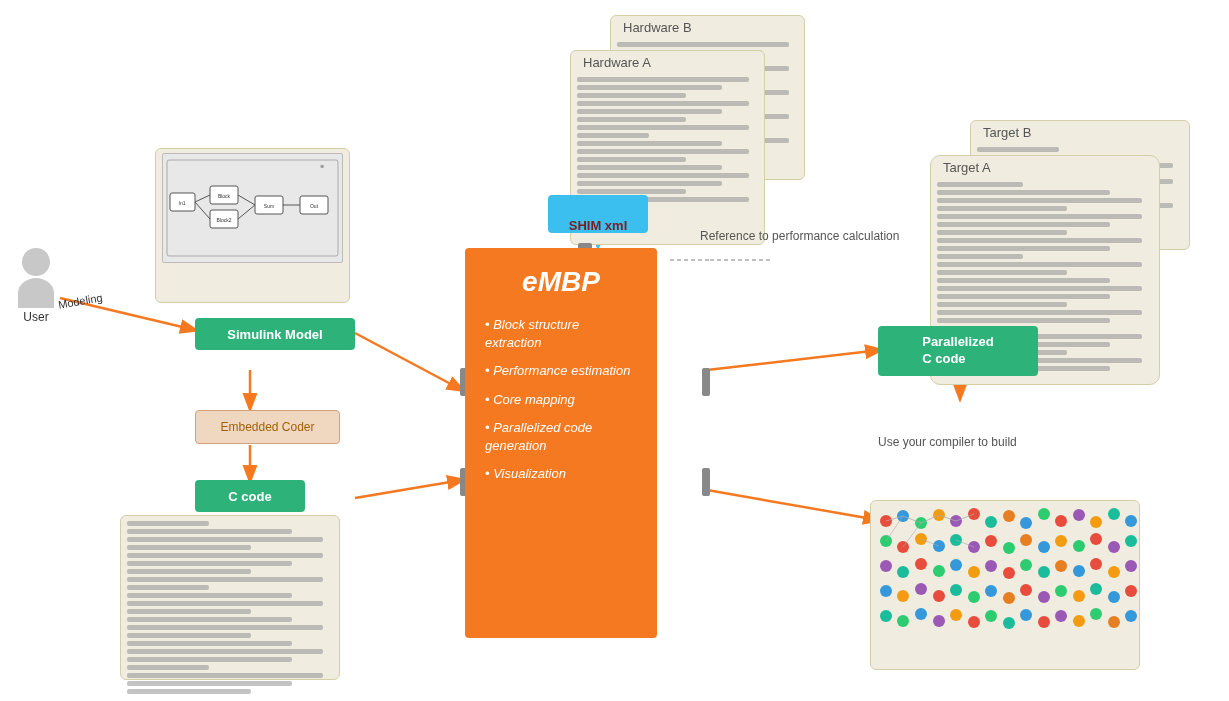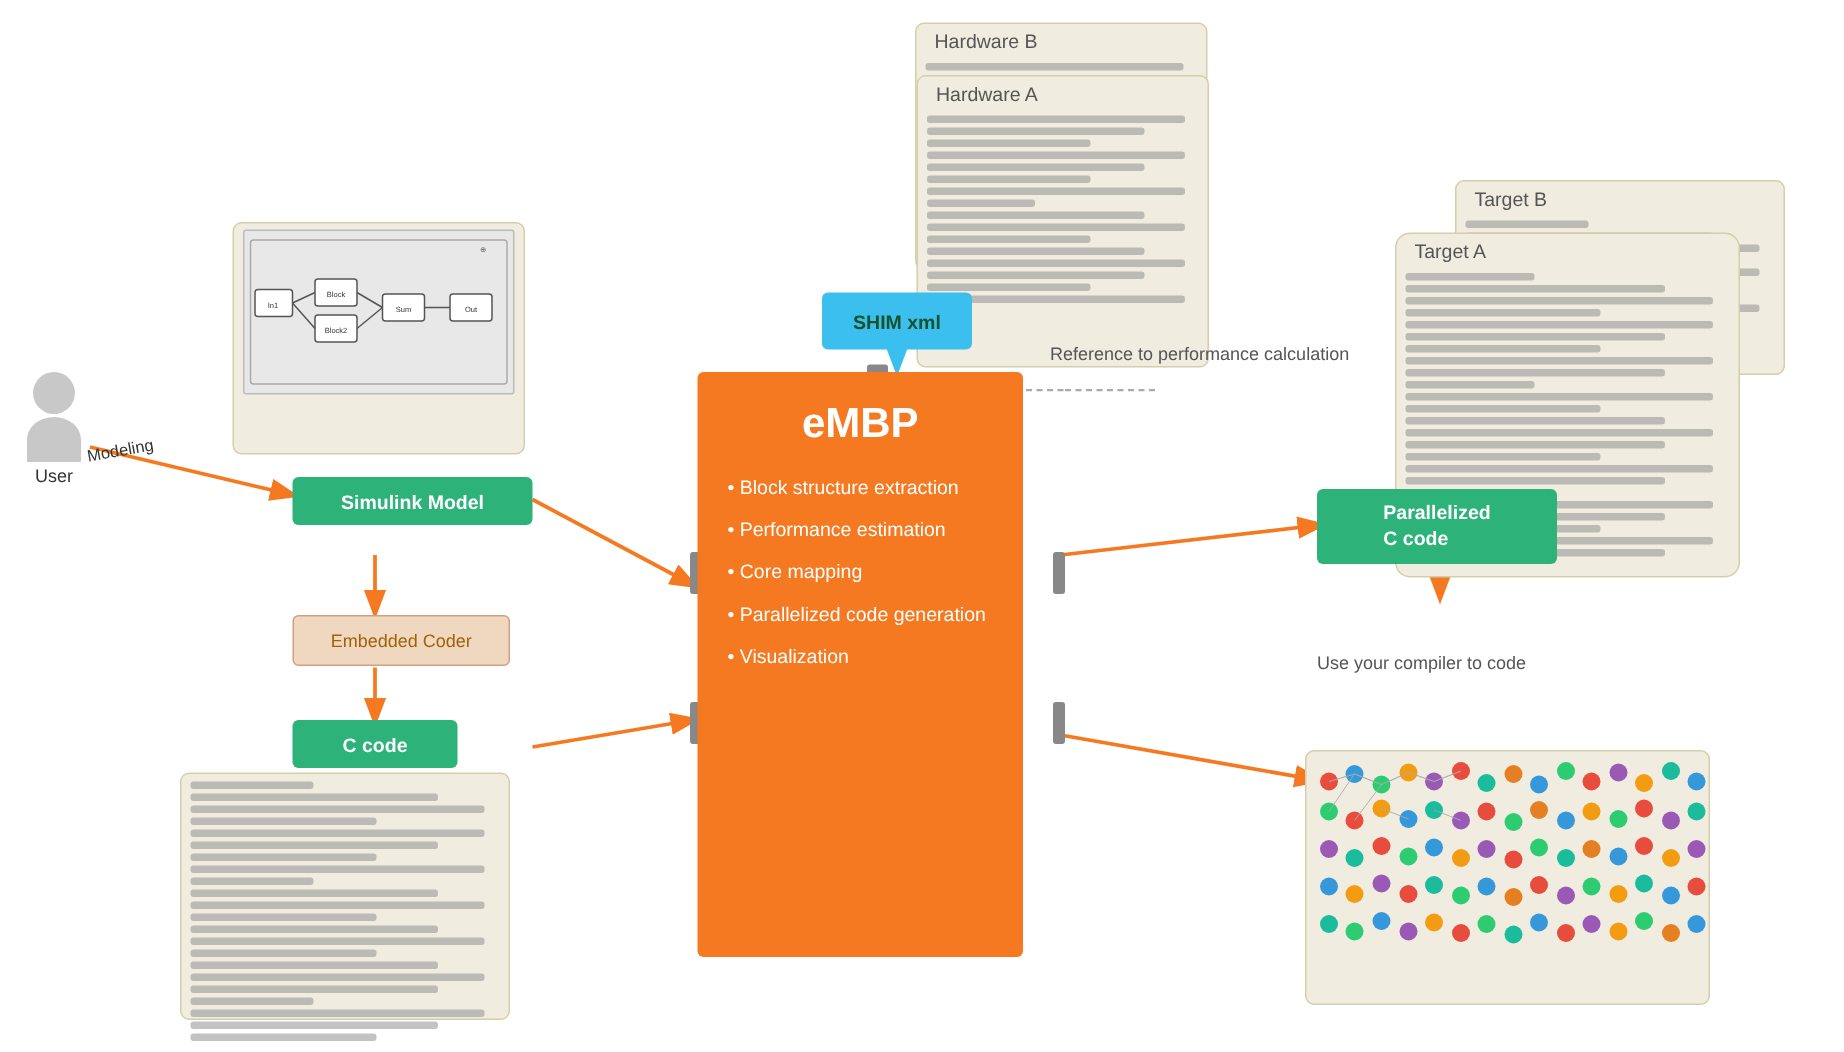--- a/index.html
+++ b/index.html
@@ -58,21 +58,21 @@
 
     
     .card-ccode {
       left: 120px; top: 515px;
       width: 220px; height: 165px;
     }
 
     
     .card-hwA {
       left: 570px; top: 50px;
-      width: 195px; height: 195px; margin-left: 41px;
+      width: 195px; height: 195px;
     }
     
     .card-hwB {
       left: 610px; top: 15px;
       width: 195px; height: 165px;
     }
 
     
     .card-targetA {
       left: 930px; top: 155px;
@@ -103,53 +103,54 @@
       align-items: center;
       justify-content: center;
       text-align: center;
       padding: 4px 10px;
     }
 
     
     .embp-box {
       position: absolute;
       left: 465px; top: 248px;
-      width: 217px; height: 390px;
+      width: 192px; height: 390px;
       background: #f47920;
       border-radius: 4px;
       color: #fff;
       display: flex;
       flex-direction: column;
       align-items: flex-start;
       padding: 18px 20px;
+      font-style: italic;
     }
     .embp-title {
       font-size: 28px;
       font-weight: 700;
       margin-bottom: 18px;
       align-self: center;
     }
     .embp-item {
       font-size: 13px;
       margin-bottom: 10px;
       line-height: 1.4;
     }
 
     
     .shim-box {
       position: absolute;
       left: 548px; top: 195px;
       width: 100px; height: 38px;
       background: #3bbfef;
       border-radius: 4px;
-      color: #14532d;
+      color: #7f1d1d;
       font-size: 13px;
       font-weight: 700;
       display: flex;
-      align-items: center;
+      align-items: flex-end;
       justify-content: center;
     }
 
     
     svg.arrows {
       position: absolute;
       left: 0; top: 0;
       width: 1229px;
       height: 701px;
       pointer-events: none;
@@ -470,21 +471,21 @@
         <span class="code-line medium"></span>
     </div>
   </div>
 
   <div class="green-label" style="left:878px; top:326px; width:160px; height:50px; line-height:1.3; text-align:left;">
     <span style="white-space:pre-line;">Parallelized
 C code</span>
   </div>
 
   <div class="compiler-label" style="left:878px; top:435px;">
-    <span>Use your compiler to code</span>
+    <span>Use your compiler to build</span>
   </div>
 
   <div class="green-label" style="left:878px; top:502px; width:140px; height:32px;">
     <span>Visualization</span>
   </div>
 
   <div class="card card-viz">
     <div class="viz-dots">
       
       <svg width="270" height="130" viewBox="0 0 270 130">

